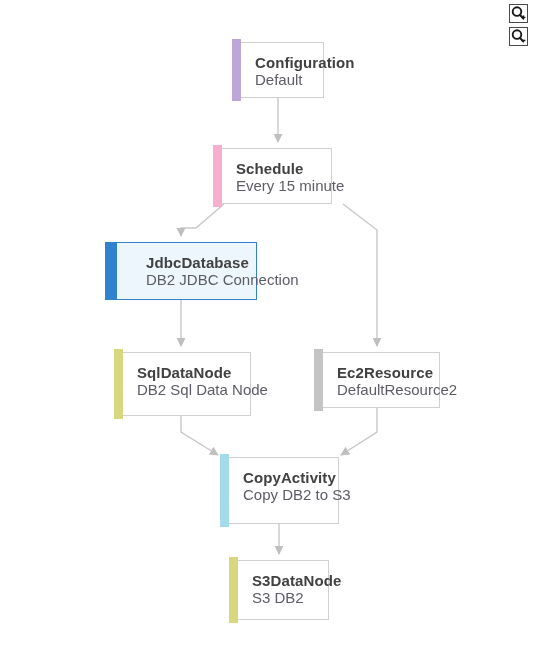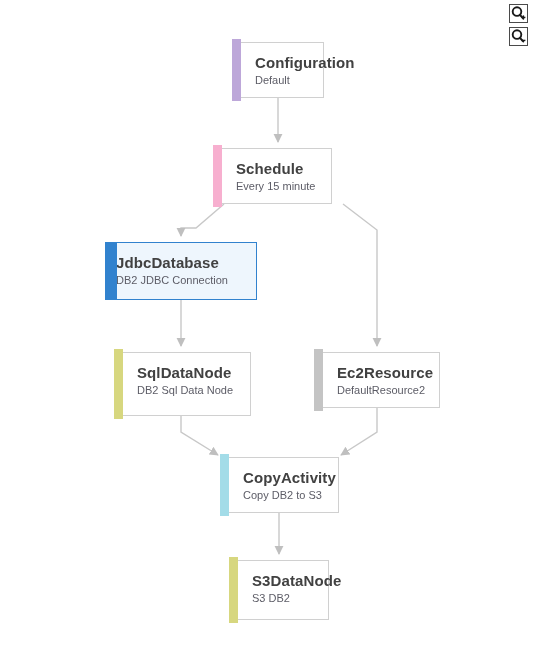--- a/index.html
+++ b/index.html
@@ -46,21 +46,21 @@
   }
   .node .title {
     font-size: 15px;
     font-weight: bold;
     color: #414141;
     line-height: 17px;
     letter-spacing: 0.1px;
     white-space: nowrap;
   }
   .node .subtitle {
-    font-size: 11px;
+    font-size: 15px;
     font-weight: normal;
     color: #5c5c66;
     line-height: 18px;
     white-space: nowrap;
   }
   .node.selected {
     border: 1px solid #3182ce;
     background: #eef6fd;
   }
   .zoom-controls {
@@ -116,21 +116,21 @@
   <div class="node" style="left:213px; top:148px; width:119px; height:56px;">
     <span class="accent" style="background:#f7afcf;"></span>
     <div class="body">
       <div class="title">Schedule</div>
       <div class="subtitle">Every 15 minute</div>
     </div>
   </div>
 
   <div class="node selected" style="left:105px; top:242px; width:152px; height:58px;">
     <span class="accent" style="background:#3182ce; top:-1px; bottom:-1px; left:-1px; width:12px;"></span>
-    <div class="body" style="padding-left:10px;">
+    <div class="body" style="padding-left:40px;">
       <div class="title">JdbcDatabase</div>
       <div class="subtitle">DB2 JDBC Connection</div>
     </div>
   </div>
 
   <div class="node" style="left:114px; top:352px; width:137px; height:64px;">
     <span class="accent" style="background:#d7d77f;"></span>
     <div class="body">
       <div class="title">SqlDataNode</div>
       <div class="subtitle">DB2 Sql Data Node</div>
@@ -138,21 +138,21 @@
   </div>
 
   <div class="node" style="left:314px; top:352px; width:126px; height:56px;">
     <span class="accent" style="background:#c4c4c4;"></span>
     <div class="body">
       <div class="title">Ec2Resource</div>
       <div class="subtitle">DefaultResource2</div>
     </div>
   </div>
 
-  <div class="node" style="left:220px; top:457px; width:119px; height:56px;">
+  <div class="node" style="left:220px; top:457px; width:119px; height:67px;">
     <span class="accent" style="background:#a3dce8;"></span>
     <div class="body">
       <div class="title">CopyActivity</div>
       <div class="subtitle">Copy DB2 to S3</div>
     </div>
   </div>
 
   <div class="node" style="left:229px; top:560px; width:100px; height:60px;">
     <span class="accent" style="background:#d7d77f;"></span>
     <div class="body">

